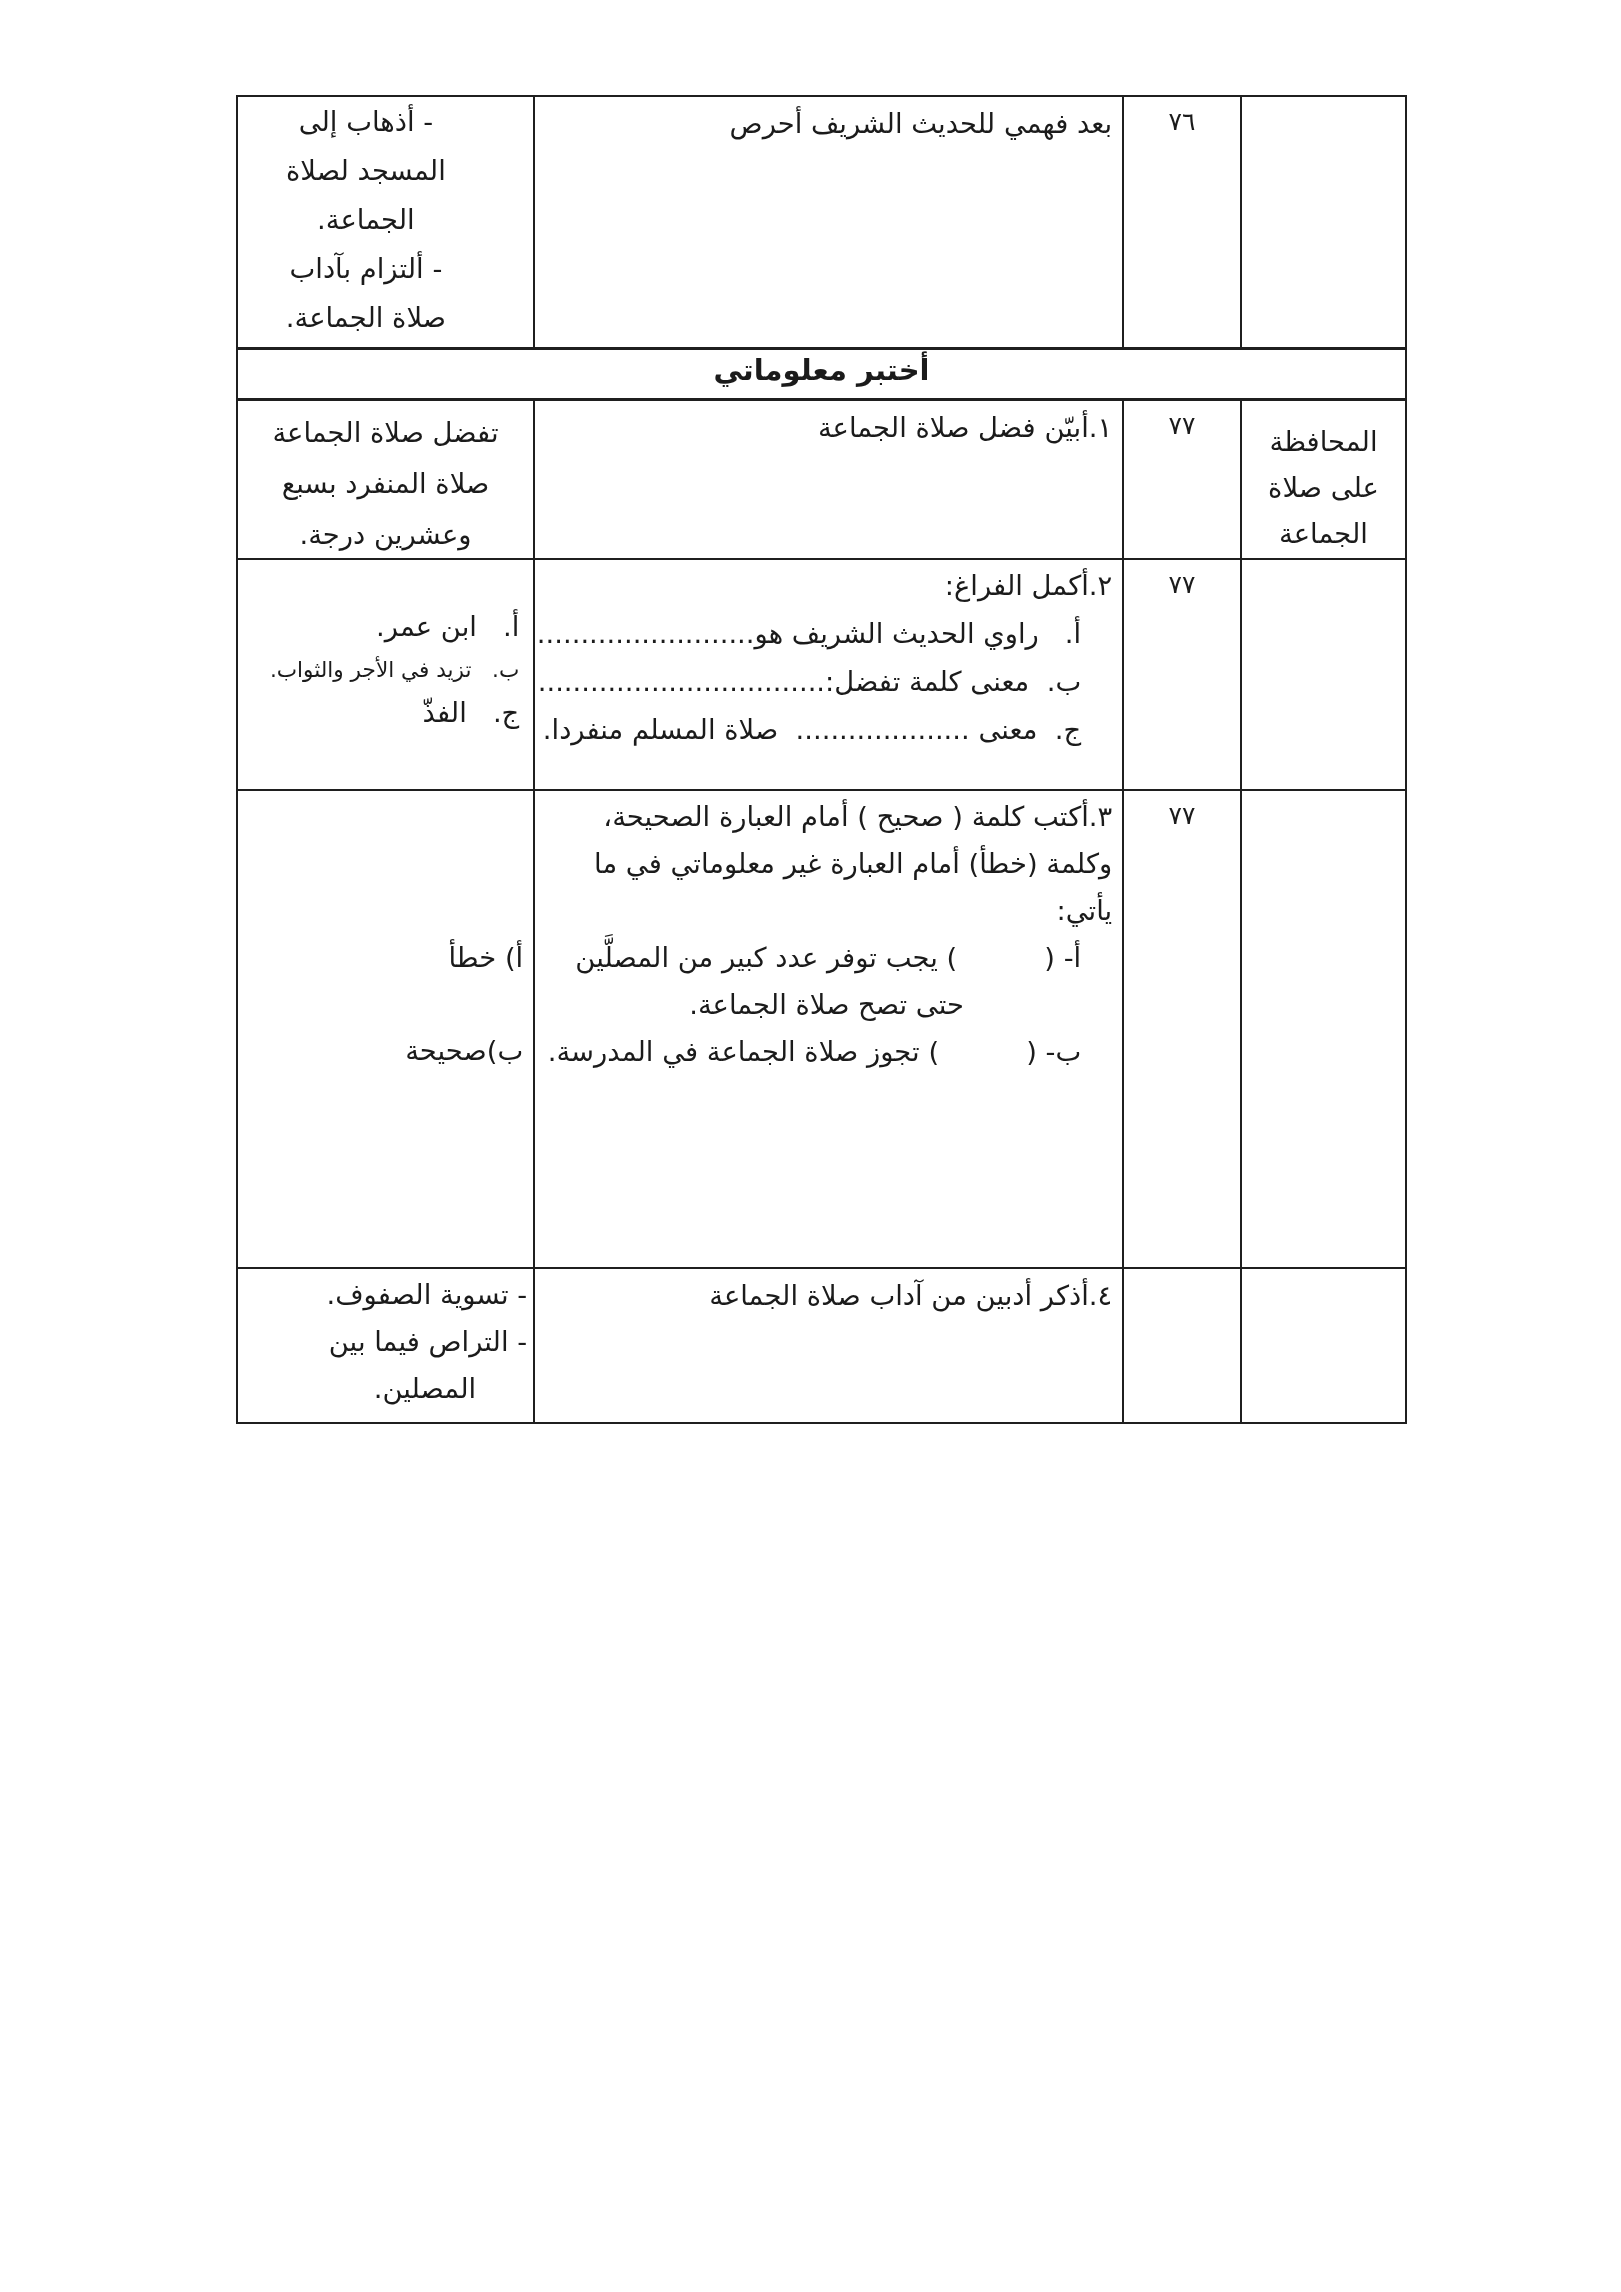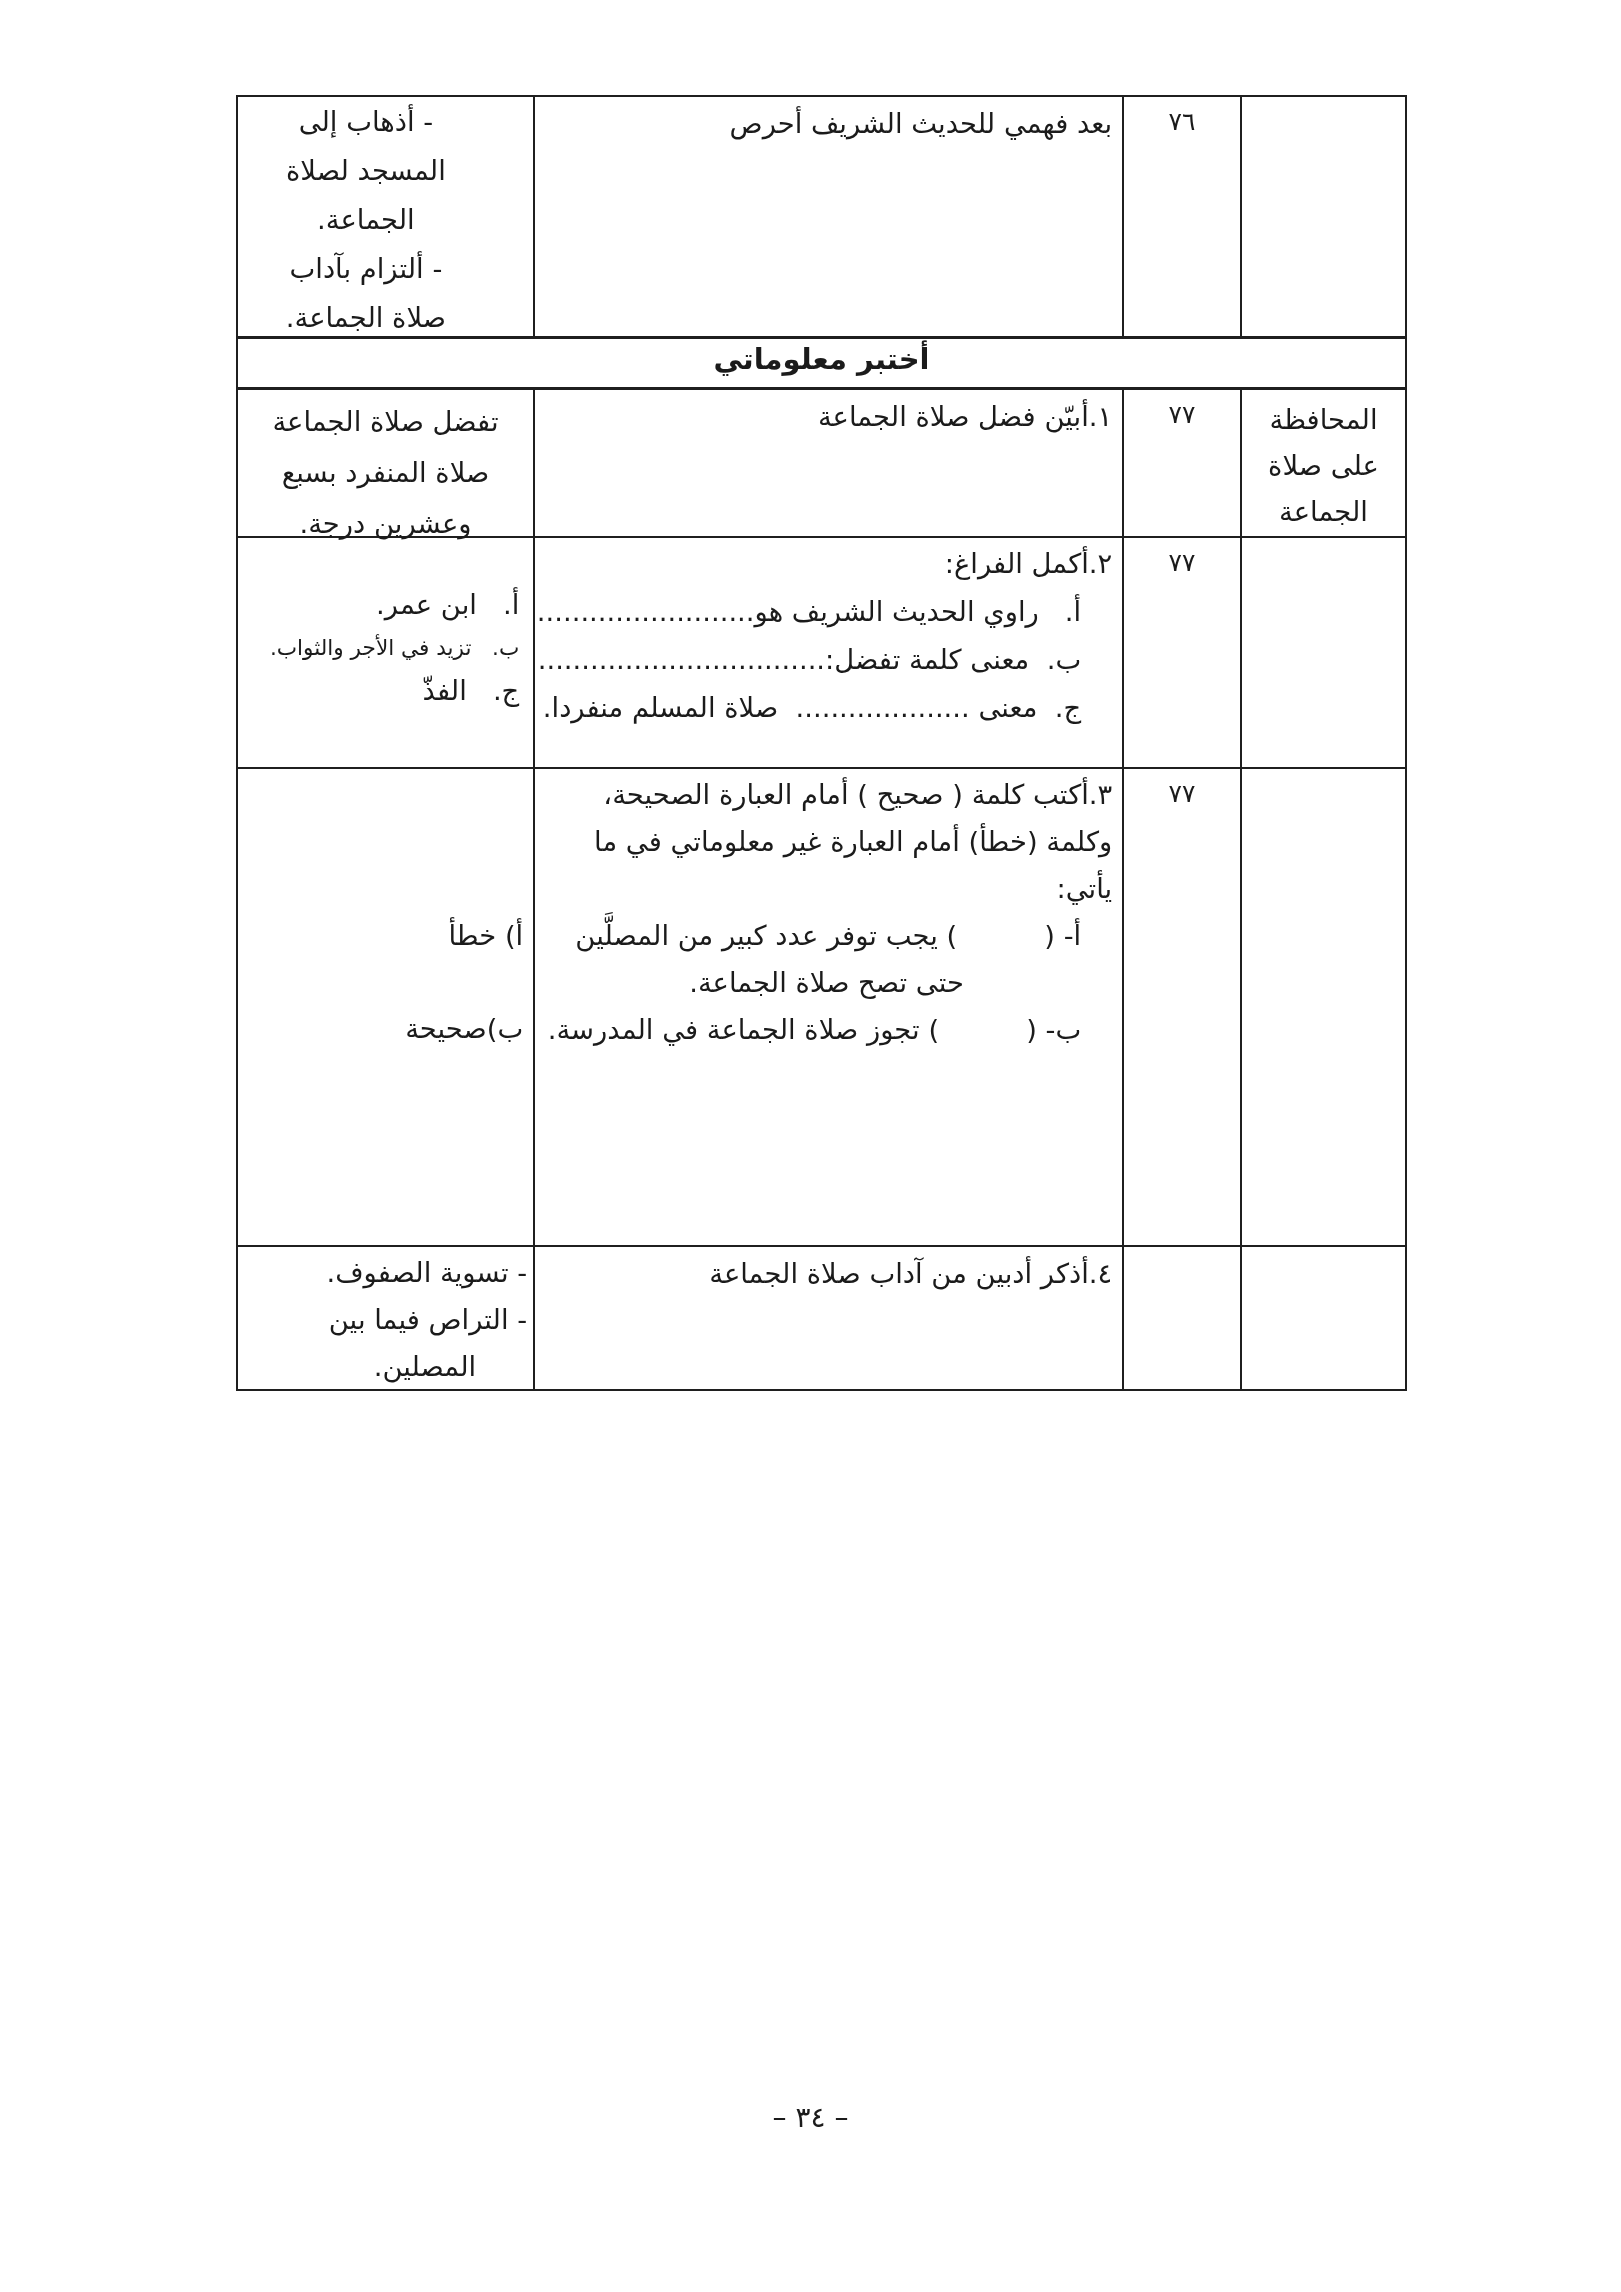--- a/index.html
+++ b/index.html
@@ -52,21 +52,21 @@
   .q2box .ln{line-height:48px;}
   .q3box .ln{line-height:47px;}
   .q4box .ln{line-height:49px;}
   .r76box .ln{line-height:49px;}
   .q1box .ln{line-height:49px;}
 
   
   .pgt{text-align:center;font-size:25px;line-height:45px;padding-top:2px;}
 
   
-  .topicbox{padding-top:7px;text-align:center;}
+  .topicbox{padding-top:18px;text-align:center;}
   .topicbox .ln{line-height:46px;font-size:27.4px;}
   .a-r76{padding:0 69px 0 9.8px;text-align:center;margin-left:20px;}
   .a-r76 .ln{line-height:49px;}
   .a-q1{padding:5.9px 7.8px 0 7.8px;text-align:center;}
   .a-q1 .ln{line-height:51px;}
   .a-q2{padding:45px 13.7px 0 3.9px;}
   .a-q2 .ln{line-height:43px;}
   .a-q2 .sm{font-size:21.6px;}
   .a-q3{padding:147px 9.8px 0 3.9px;}
   .a-q3 .ln{line-height:39px;}
@@ -227,16 +227,15 @@
             <div class="ln">- تسوية الصفوف.</div>
             <div class="ln">- التراص فيما بين</div>
             <div class="ln ind2">المصلين.</div>
           </div>
         </td>
       </tr>
 
     </tbody>
   </table>
 
-  <div class="footer">– ٣٤ –</div>
 
 </div>
 
 
 </body></html>

